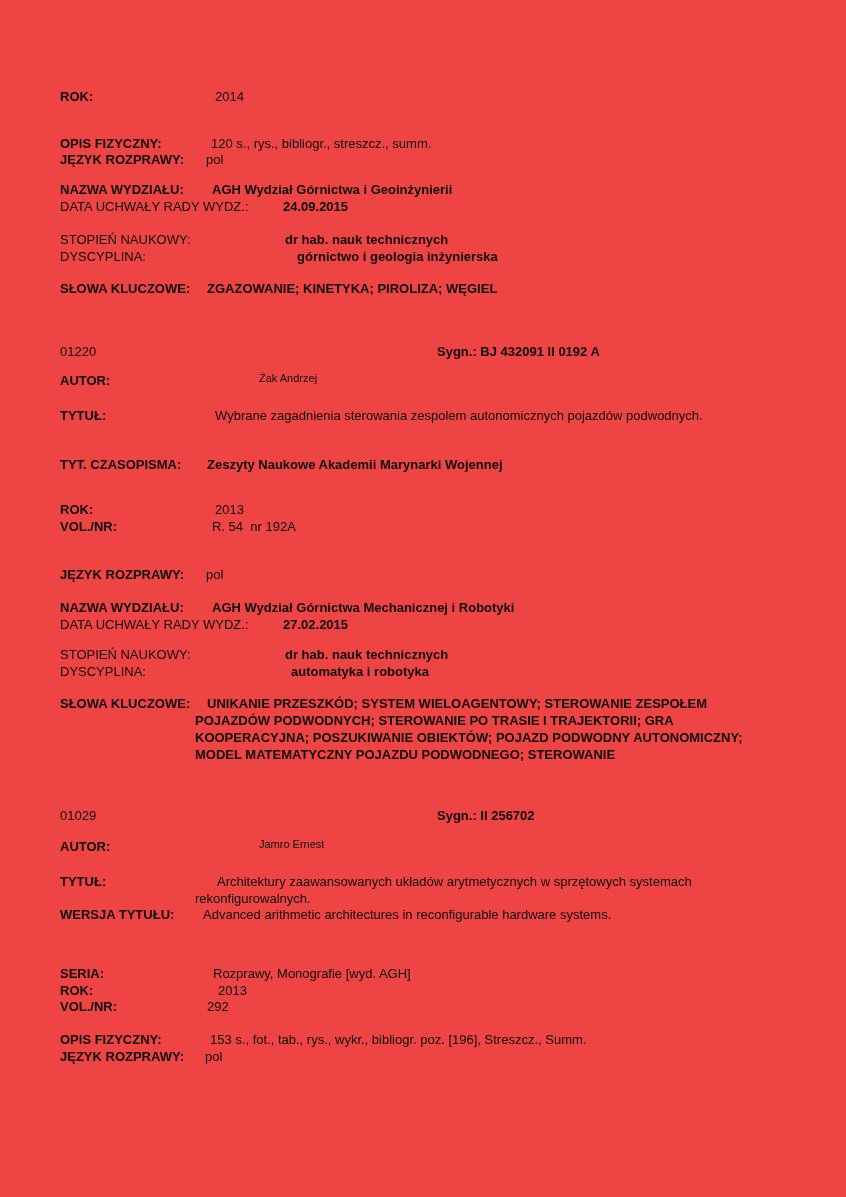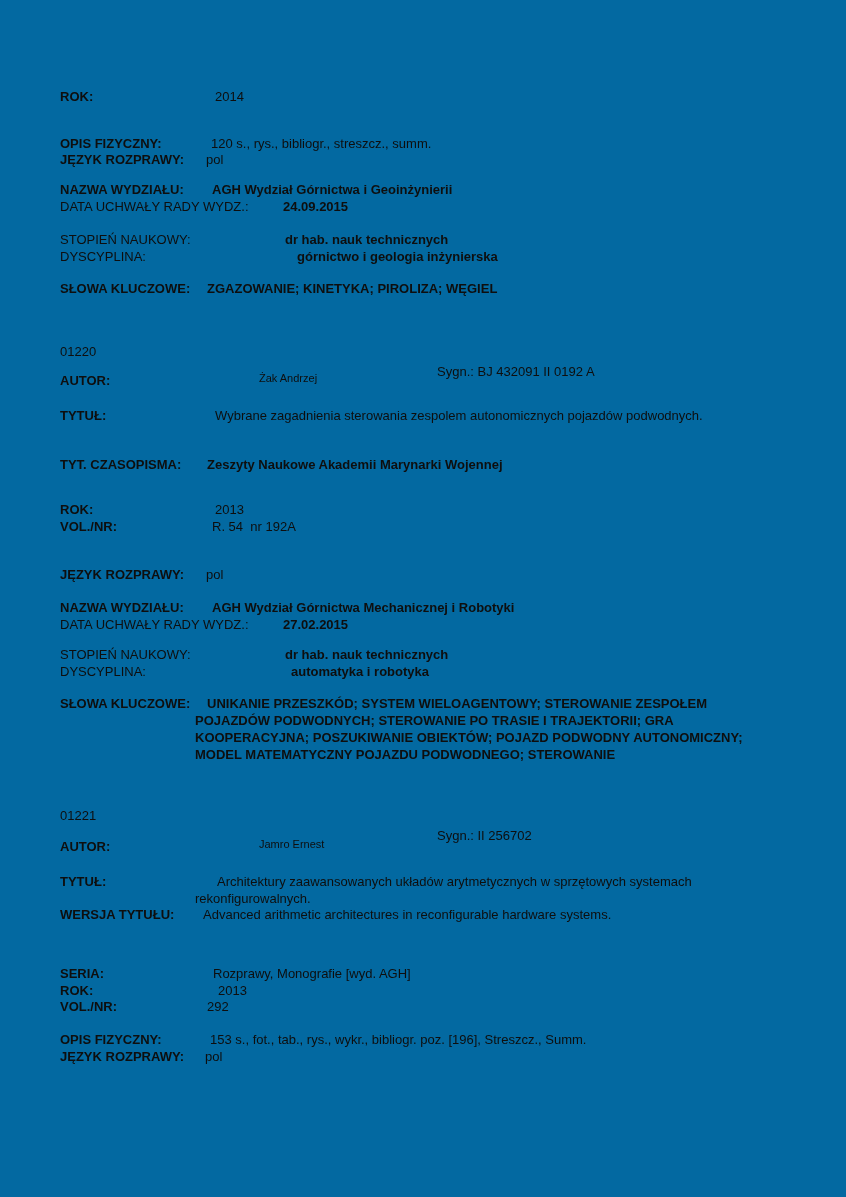--- a/index.html
+++ b/index.html
@@ -1,31 +1,31 @@
 <!DOCTYPE html>
 <html><head>
 <meta charset="utf-8">
 <style>
   html,body{margin:0;padding:0;background:#ffffff;}
   .page{
     position:relative;
     width:846px;height:1197px;
-    background:#0369a1;
+    background:#ef4444;
     font-family:"Liberation Sans","DejaVu Sans",sans-serif;
     color:#0e0e0e;
     overflow:hidden;
   }
   .row{position:absolute;left:0;width:846px;line-height:17px;font-size:13px;}
   .lbl{position:absolute;left:60px;font-weight:bold;white-space:pre;}
   .lbl.normal{font-weight:normal;}
   .val{position:absolute;white-space:pre-wrap;}
   .val.bold{font-weight:bold;}
   .val.big{font-size:11px;font-weight:normal;margin-left:44px;}
   .num{position:absolute;left:60px;}
-  .sygn{position:absolute;left:437px;font-weight:normal;margin-top:20px;}
+  .sygn{position:absolute;left:437px;font-weight:bold;}
 </style>
 </head>
 <body>
 
 <div class="page">
 
   <div class="row" style="top:88px">
     <span class="lbl">ROK:</span>
     <span class="val" style="left:215px">2014</span>
   </div>
@@ -104,21 +104,21 @@
   </div>
   <div class="row" style="top:695px">
     <span class="lbl">SŁOWA KLUCZOWE:</span>
     <span class="val bold" style="left:195px;width:620px;text-indent:12px">UNIKANIE PRZESZKÓD; SYSTEM WIELOAGENTOWY; STEROWANIE ZESPOŁEM
 POJAZDÓW PODWODNYCH; STEROWANIE PO TRASIE I TRAJEKTORII; GRA
 KOOPERACYJNA; POSZUKIWANIE OBIEKTÓW; POJAZD PODWODNY AUTONOMICZNY;
 MODEL MATEMATYCZNY POJAZDU PODWODNEGO; STEROWANIE</span>
   </div>
 
   <div class="row" style="top:807px">
-    <span class="num">01221</span>
+    <span class="num">01029</span>
     <span class="sygn">Sygn.: II 256702</span>
   </div>
   <div class="row" style="top:838px">
     <span class="lbl">AUTOR:</span>
     <span class="val big" style="left:215px;top:-2px">Jamro Ernest</span>
   </div>
   <div class="row" style="top:873px">
     <span class="lbl">TYTUŁ:</span>
     <span class="val" style="left:195px;width:620px;text-indent:22px">Architektury zaawansowanych układów arytmetycznych w sprzętowych systemach
 rekonfigurowalnych.</span>

